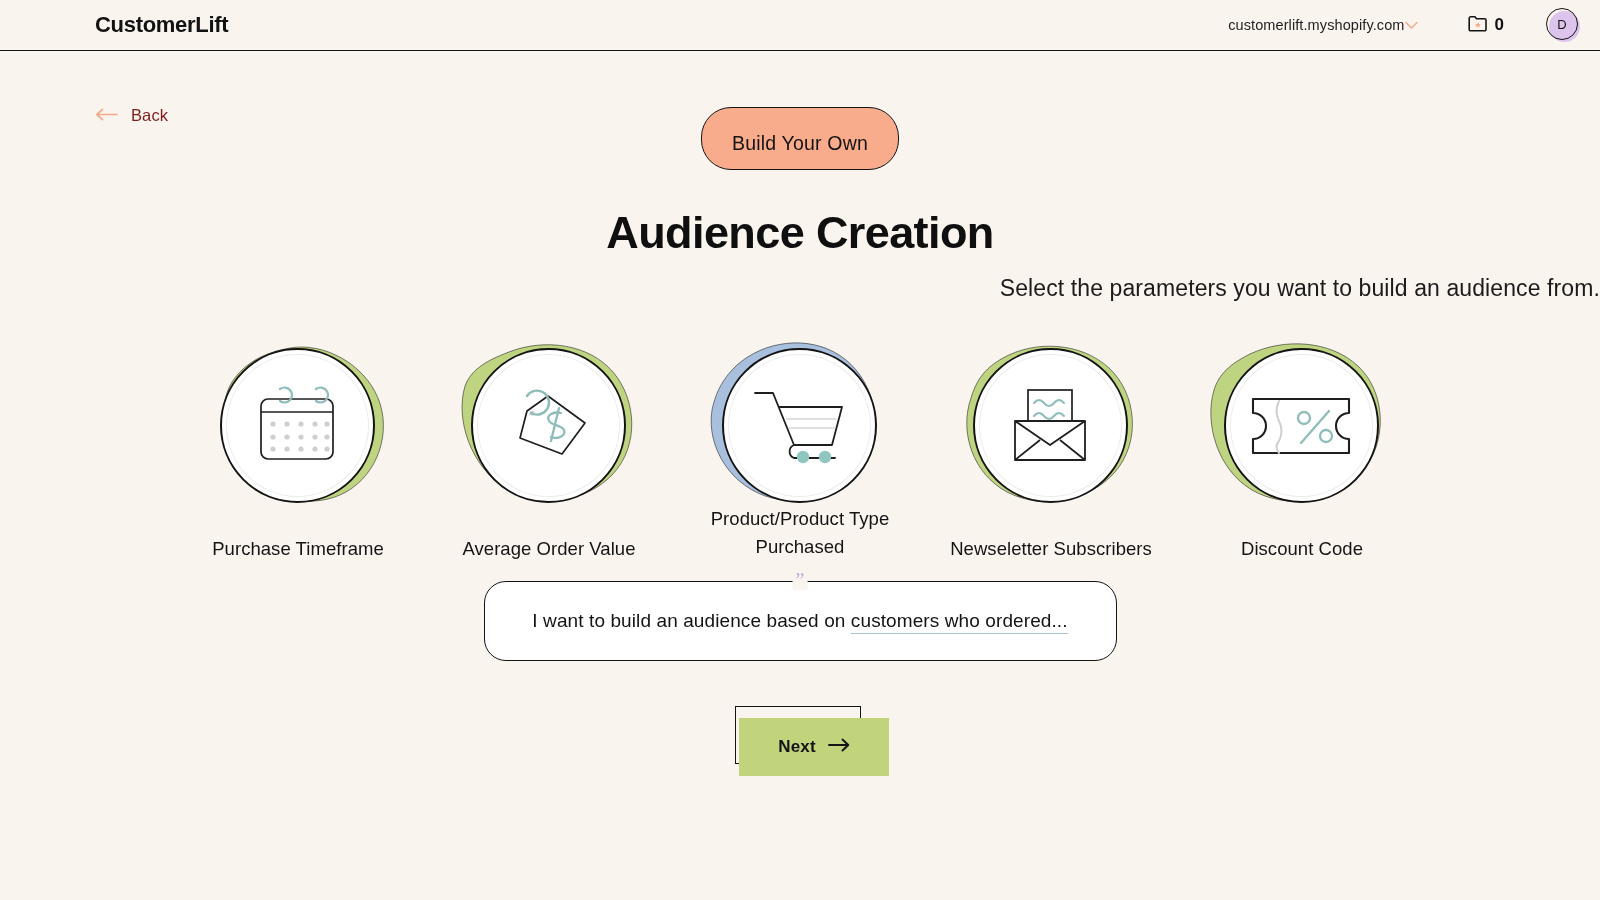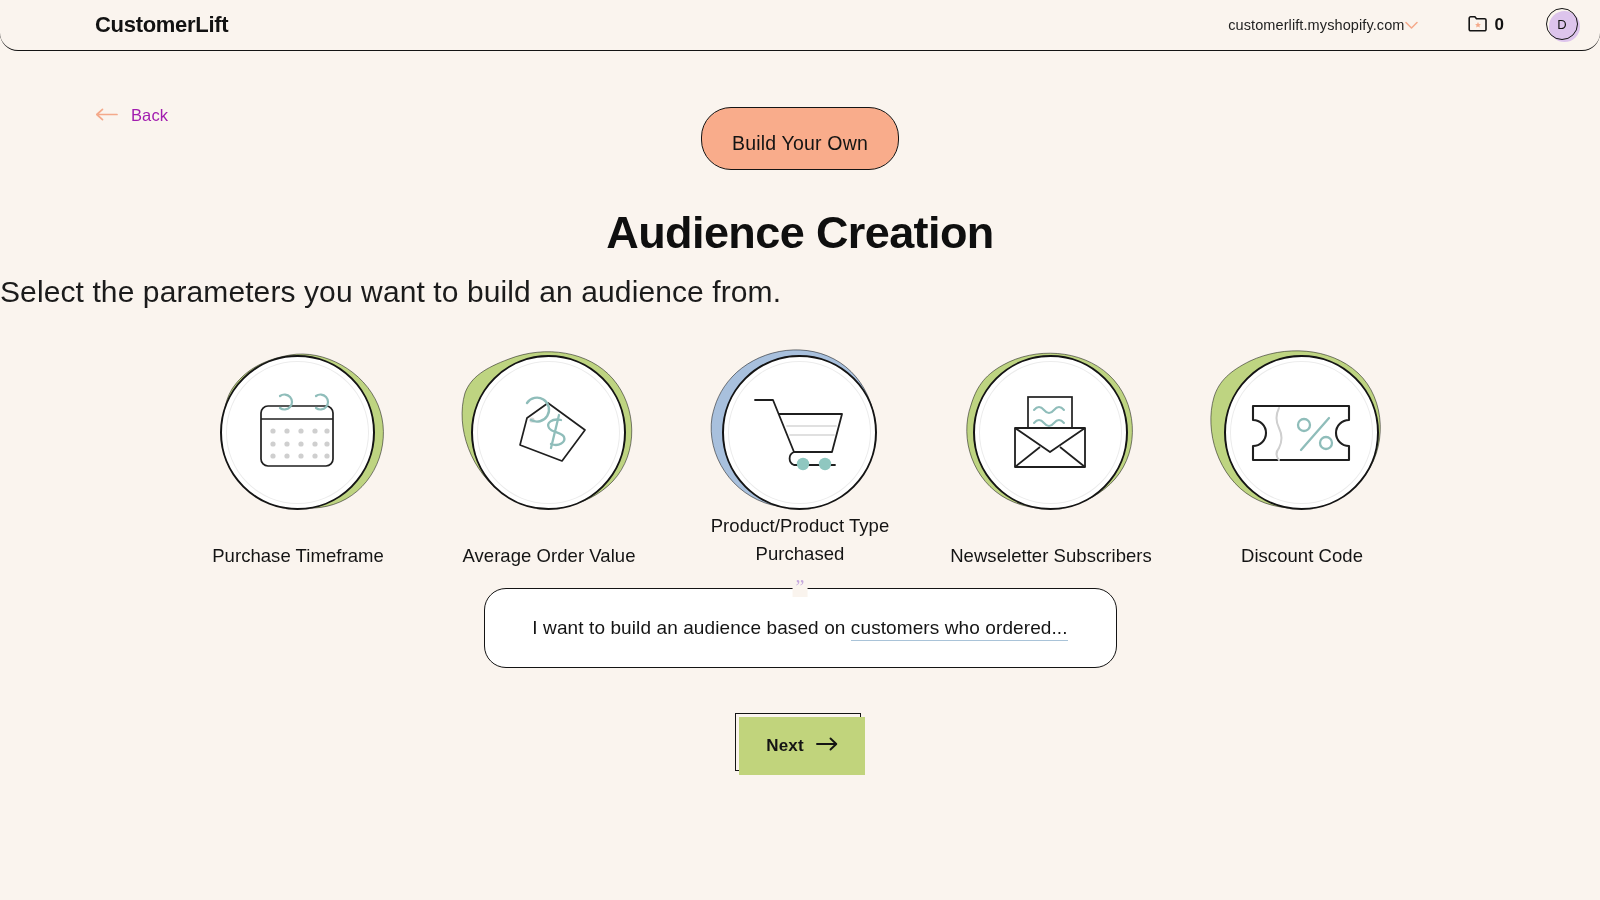--- a/index.html
+++ b/index.html
@@ -16,21 +16,20 @@
   .topbar {
     height: 51px;
     width: 100%;
     background: #faf4ee;
     border-bottom: 1.5px solid #141414;
     display: flex;
     align-items: center;
     justify-content: space-between;
     padding: 0 20px 0 95px;
     position: relative;
-    border-radius: 18px;
   }
   .brand {
     font-size: 22px;
     font-weight: 700;
     letter-spacing: -0.3px;
     color: #121212;
   }
   .topbar-right {
     display: flex;
     align-items: center;
@@ -90,21 +89,21 @@
     position: absolute;
     left: 95px;
     top: 106px;
     display: flex;
     align-items: center;
     gap: 13px;
     cursor: pointer;
   }
   .back-label {
     font-size: 16.5px;
-    color: #a21caf;
+    color: #7f1d1d;
     letter-spacing: 0.1px;
   }
 
   
   .pill-row {
     display: flex;
     justify-content: center;
     margin-top: 56px;
   }
   .pill {
@@ -121,25 +120,26 @@
   
   .page-title {
     text-align: center;
     font-size: 45px;
     font-weight: 800;
     letter-spacing: -0.6px;
     margin-top: 37px;
     color: #0f0f0f;
   }
   .page-sub {
-    text-align: left;
-    font-size: 30px;
+    text-align: right;
+    font-size: 23px;
     margin-top: 16px;
     color: #1b1b1b;
     letter-spacing: 0.1px;
+    margin-left: 24px;
   }
 
   
   .options {
     display: flex;
     justify-content: center;
     align-items: flex-start;
     gap: 0px;
     margin-top: 22px;
   }
@@ -249,22 +249,22 @@
   }
   .next-outline {
     position: absolute;
     left: 0; top: 0;
     width: 126px; height: 58px;
     border: 1.8px solid #141414;
     background: transparent;
   }
   .next-fill {
     position: absolute;
-    left: 4px; top: 4px;
-    width: 126px; height: 58px;
+    left: 4px; top: 12px;
+    width: 150px; height: 58px;
     background: #c1d47c;
     display: flex;
     align-items: center;
     justify-content: center;
     gap: 12px;
   }
   .next-text {
     font-size: 17px;
     font-weight: 700;
     color: #141414;

